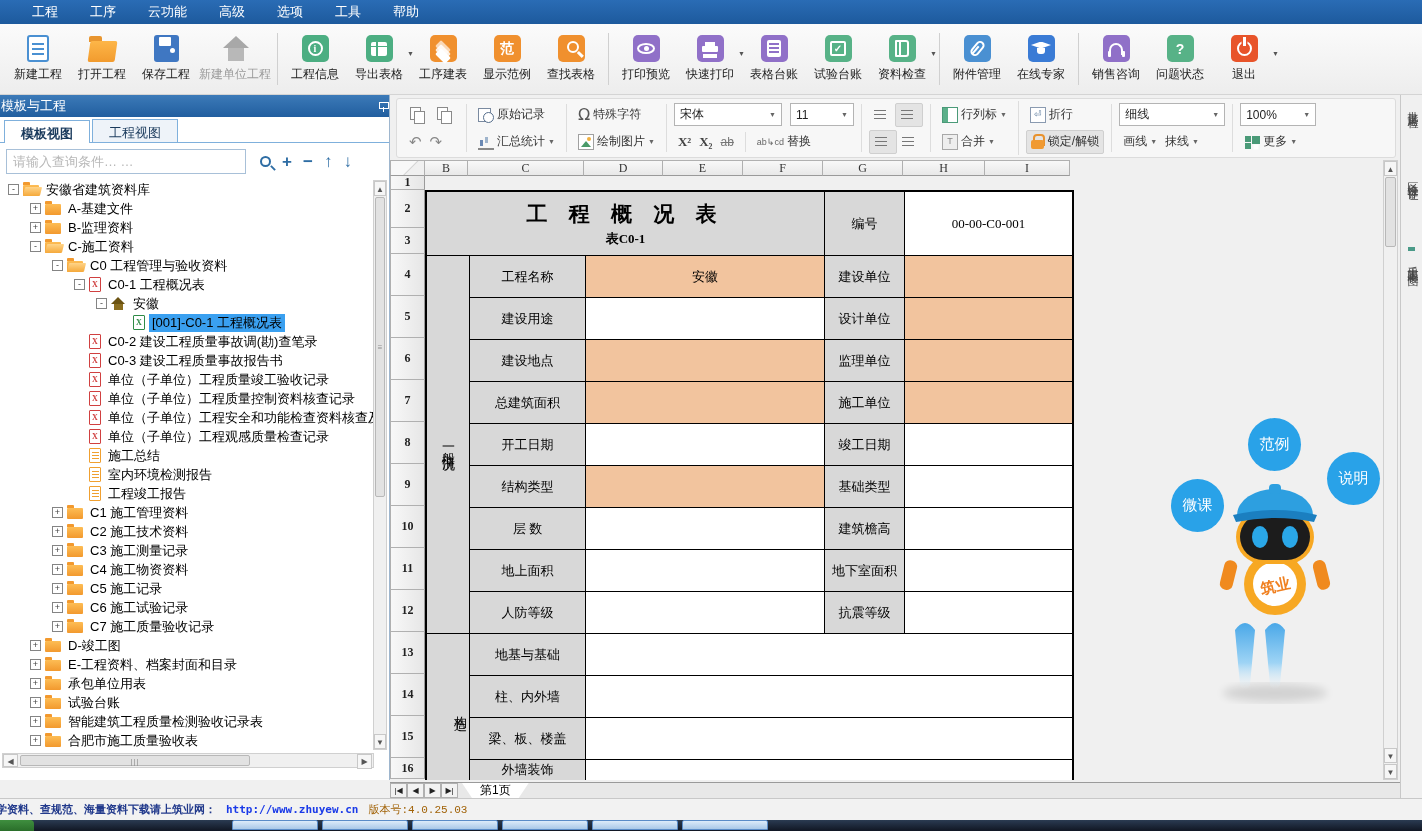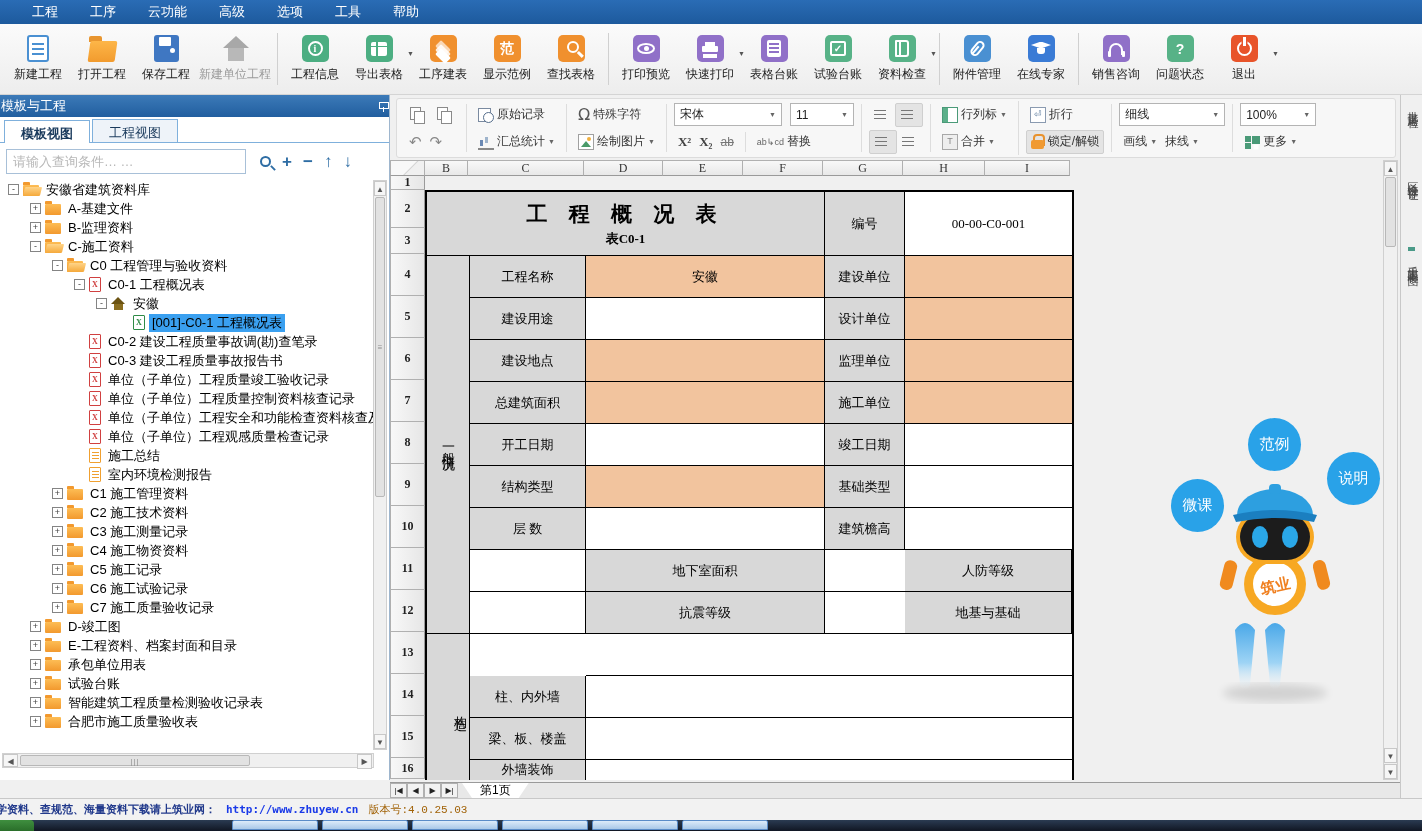--- a/index.html
+++ b/index.html
@@ -431,20 +431,25 @@
         <div class="tree-row" style="padding-left: 72px;">
           <span style="width: 15px; flex: 0 0 auto;"></span>
           <span class="ico ico-doc yellow"></span>
           <span class="tree-lbl">施工总结</span>
         </div>
         <div class="tree-row" style="padding-left: 72px;">
           <span style="width: 15px; flex: 0 0 auto;"></span>
           <span class="ico ico-doc yellow"></span>
           <span class="tree-lbl">室内环境检测报告</span>
         </div>
+        <div class="tree-row" style="padding-left: 72px;">
+          <span style="width: 15px; flex: 0 0 auto;"></span>
+          <span class="ico ico-doc yellow"></span>
+          <span class="tree-lbl">工程竣工报告</span>
+        </div>
         <div class="tree-row" style="padding-left: 50px;">
           <span class="tree-exp">+</span>
           <span class="ico ico-folder"></span>
           <span class="tree-lbl">C1 施工管理资料</span>
         </div>
         <div class="tree-row" style="padding-left: 50px;">
           <span class="tree-exp">+</span>
           <span class="ico ico-folder"></span>
           <span class="tree-lbl">C2 施工技术资料</span>
         </div>
@@ -735,20 +740,21 @@
           <div class="tc gray">竣工日期</div>
           <div class="tc  norr"></div>
           <div class="tc gray">结构类型</div>
           <div class="tc orange"></div>
           <div class="tc gray">基础类型</div>
           <div class="tc  norr"></div>
           <div class="tc gray">层  数</div>
           <div class="tc "></div>
           <div class="tc gray">建筑檐高</div>
           <div class="tc  norr"></div>
+          <div class="tc gray">地上面积</div>
           <div class="tc "></div>
           <div class="tc gray">地下室面积</div>
           <div class="tc  norr"></div>
           <div class="tc gray">人防等级</div>
           <div class="tc "></div>
           <div class="tc gray">抗震等级</div>
           <div class="tc  norr"></div>
           <div class="tc gray vert" id="t-sec2">构造</div>
           <div class="tc gray">地基与基础</div>
           <div class="tc norr" style="grid-column: 3 / 6;"></div>

